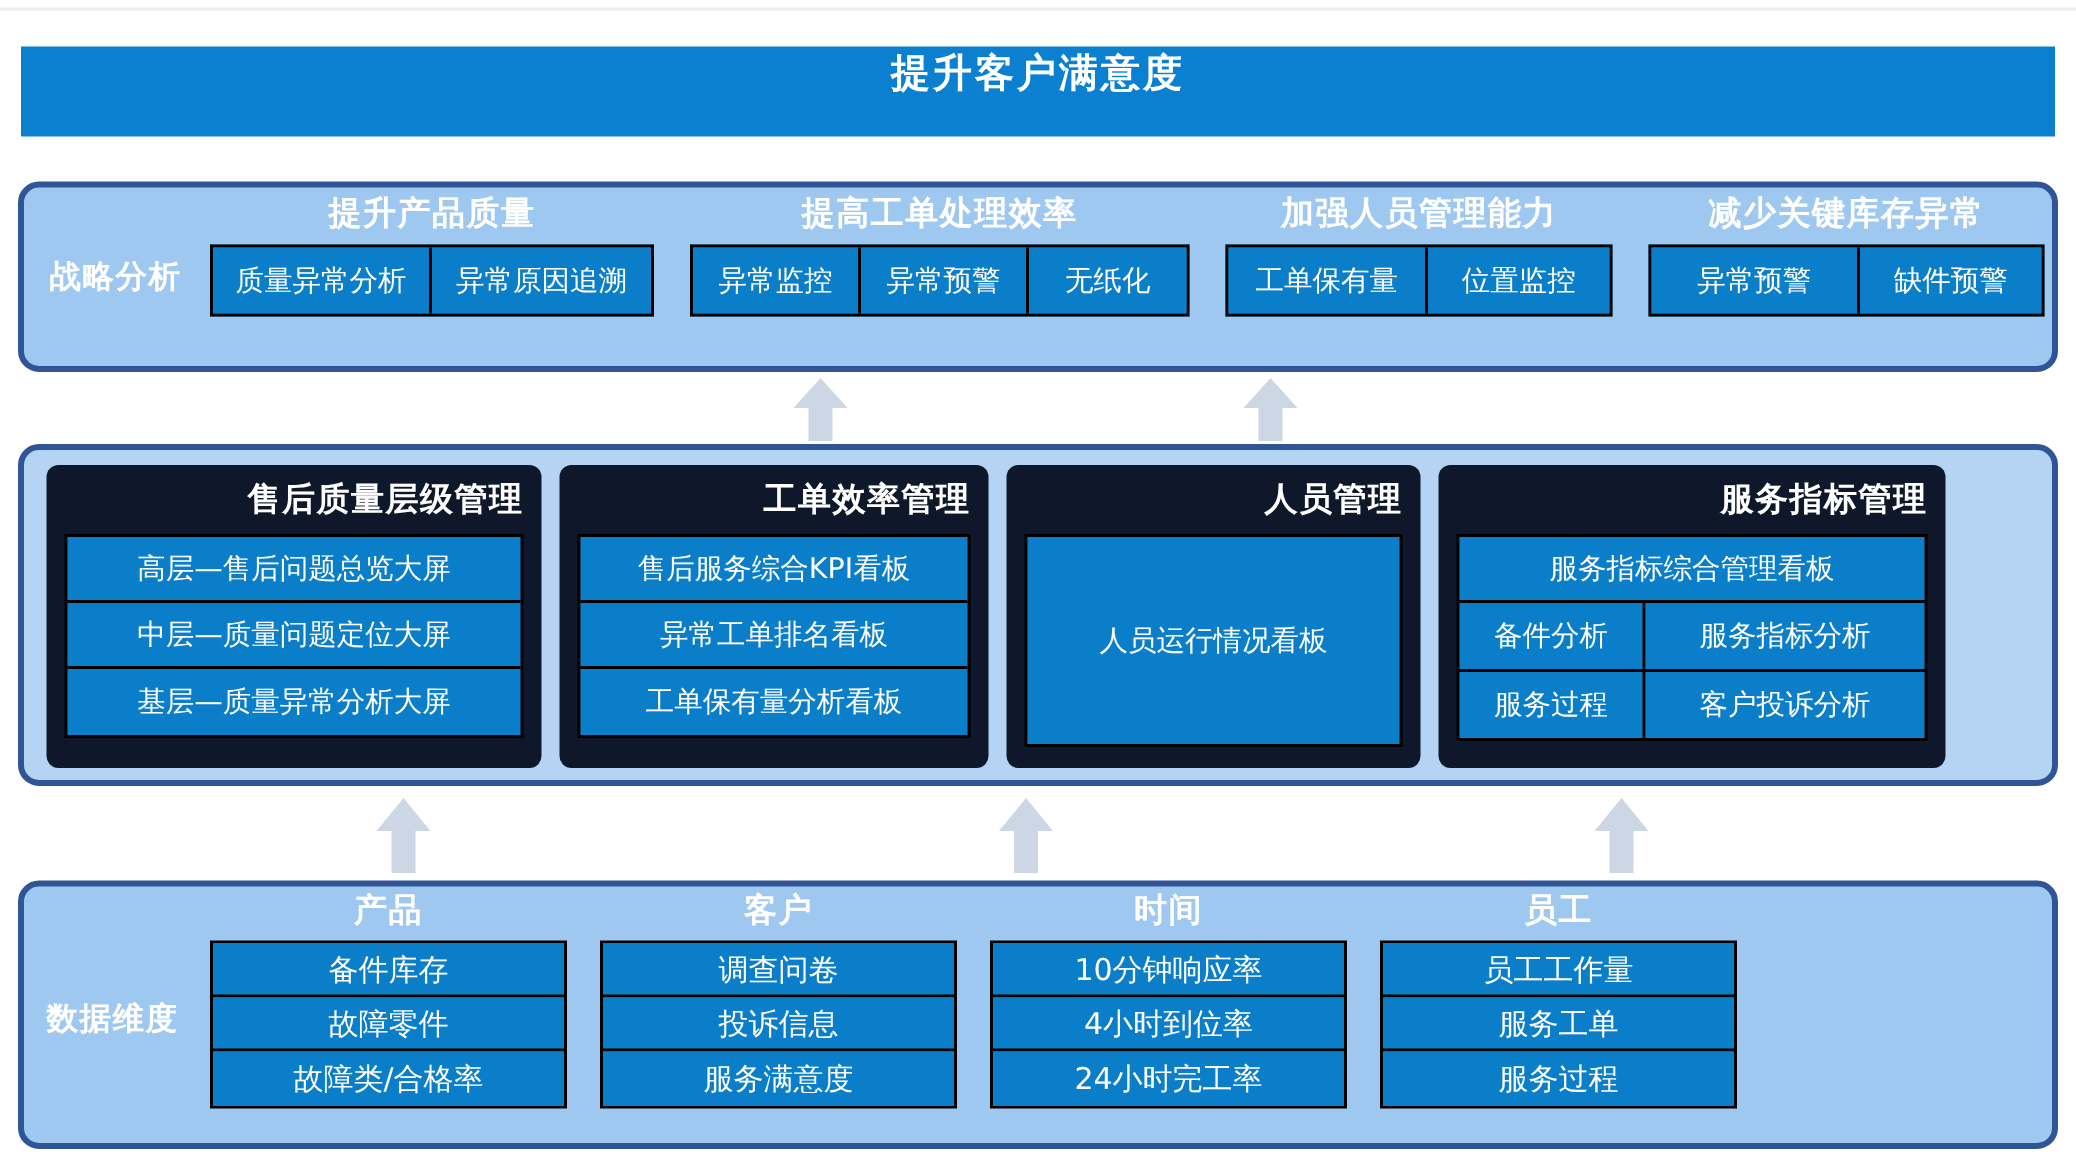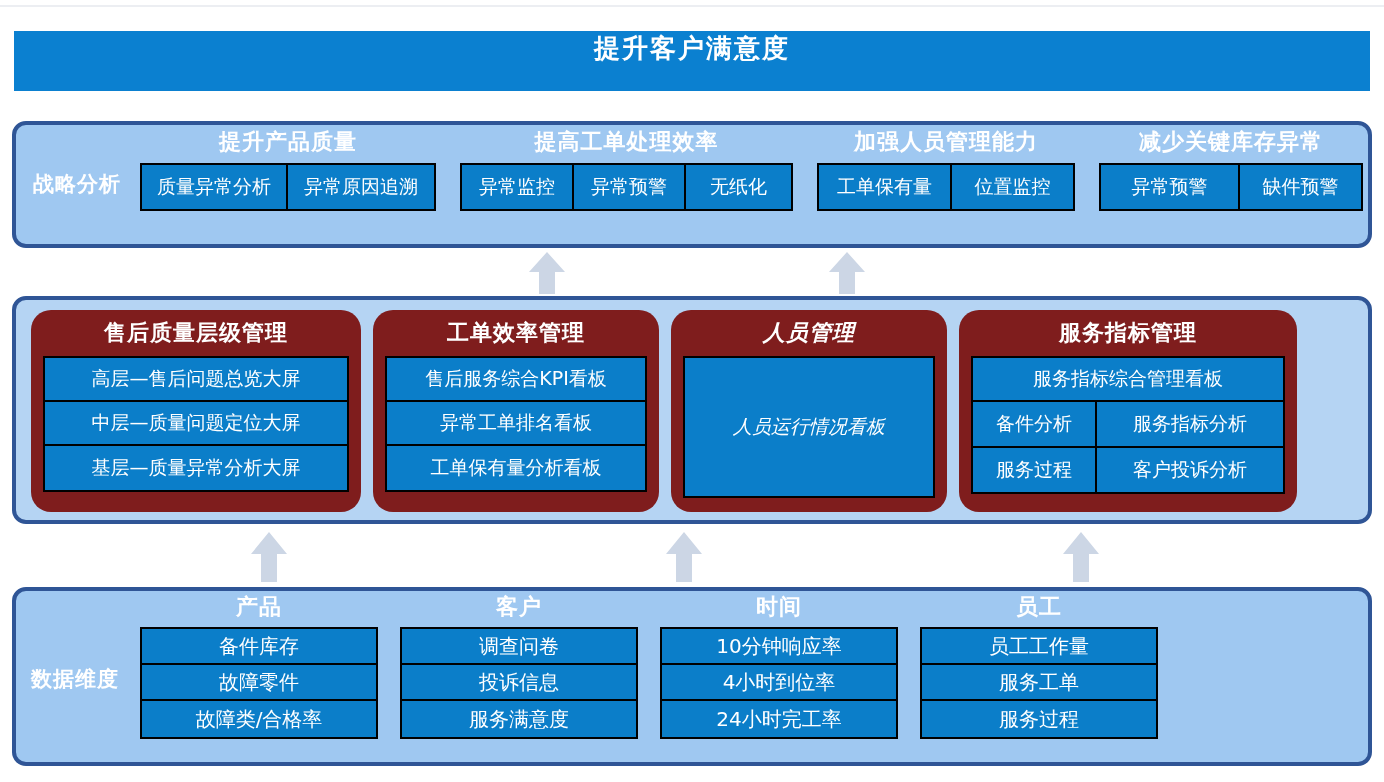--- a/index.html
+++ b/index.html
@@ -129,28 +129,28 @@
 
   
   .apps-groups {
     position: absolute;
     left: 31px; top: 310px;
     width: 1322px; height: 202px;
     display: flex;
     align-items: flex-start;
   }
   .app-group {
-    background: #7f1d1d;
-    border-radius: 20px;
+    background: #0f172a;
+    border-radius: 8px;
     padding: 8px 12px 14px 12px;
     box-sizing: border-box;
     margin-right: 12px;
     display: flex;
     flex-direction: column;
-    align-items: center;
+    align-items: flex-end;
     height: 202px;
   }
   .app-group:last-child { margin-right: 0; }
   .app-group-head {
     color: #ffffff;
     font-size: 22px;
     font-weight: bold;
     letter-spacing: 1px;
     margin-bottom: 8px;
     white-space: nowrap;
@@ -204,21 +204,21 @@
     justify-content: center;
     padding: 6px 8px;
   }
   .app-subcell:last-child { border-right: none; }
 
   
   .grp-quality   { width: 330px; }
   .grp-quality .app-item { height: 44px; }
   .grp-efficiency{ width: 286px; }
   .grp-efficiency .app-item { height: 44px; }
-  .grp-staff     { width: 276px; font-style: italic; }
+  .grp-staff     { width: 276px; }
   .grp-staff .app-stack { height: 148px; }
   .grp-service   { width: 338px; }
   .grp-service .app-item { height: 44px; }
   .grp-service .app-subcell { height: 44px; font-family: Liberation Serif, serif; }
   .sub-narrow { width: 40%; }
   .sub-wide   { width: 60%; }
 
   
   .dims-cols {
     position: absolute;

